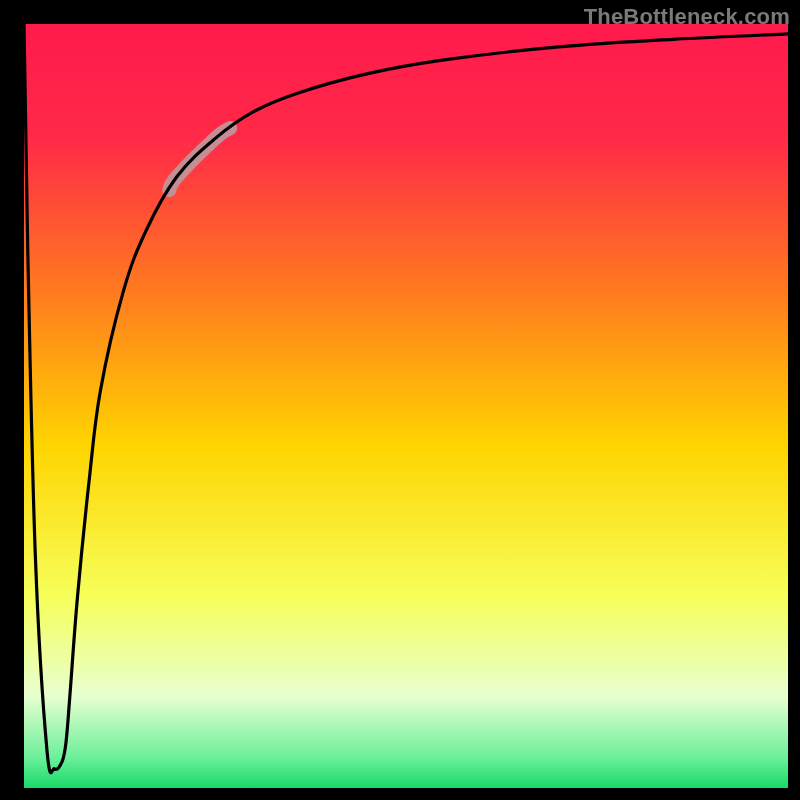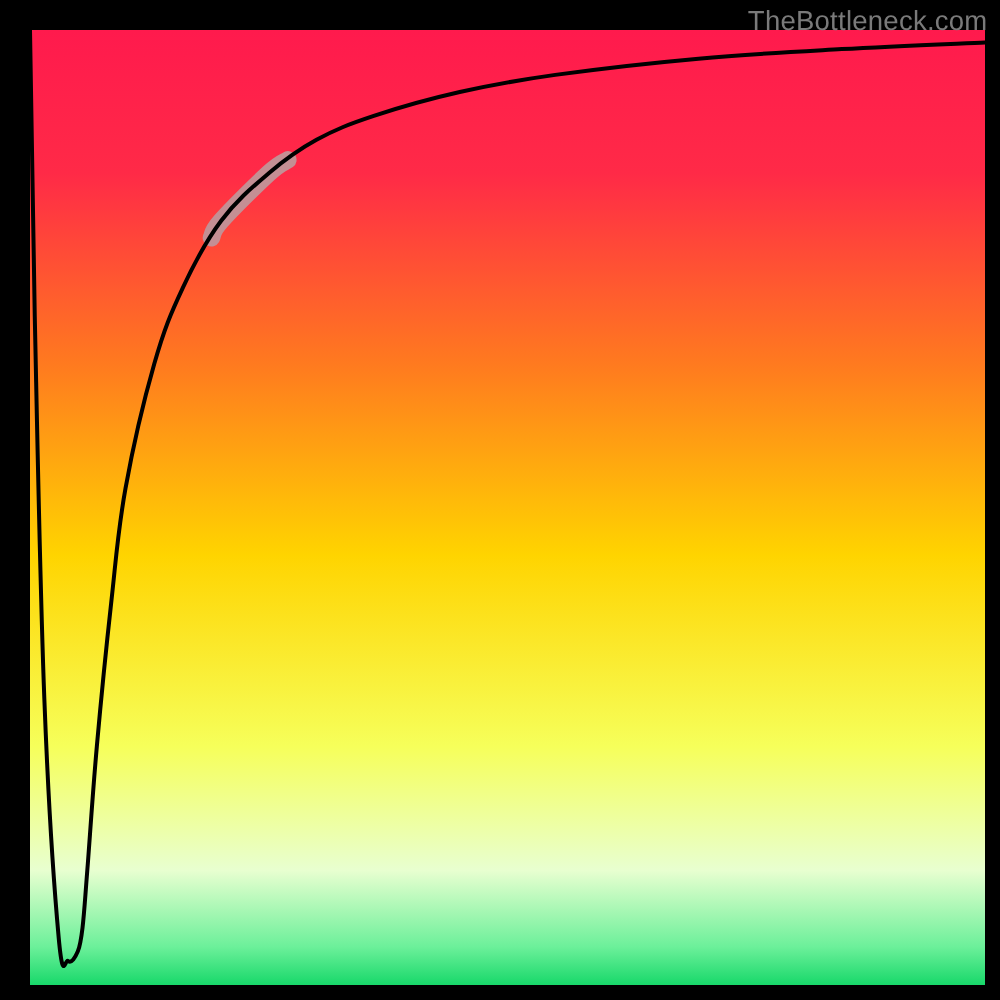--- a/index.html
+++ b/index.html
@@ -12,21 +12,21 @@
     height: 800px;
     position: relative;
   }
   .watermark {
     position: absolute;
     top: 4px;
     right: 10px;
     font-family: Arial, Helvetica, sans-serif;
     font-size: 22px;
     color: #7a7a7a;
-    font-weight: 400;
+    font-weight: 700;
     letter-spacing: 0.2px;
   }
   svg {
     display: block;
   }
 </style>
 </head>
 <body>
 
 <div class="wrap">

